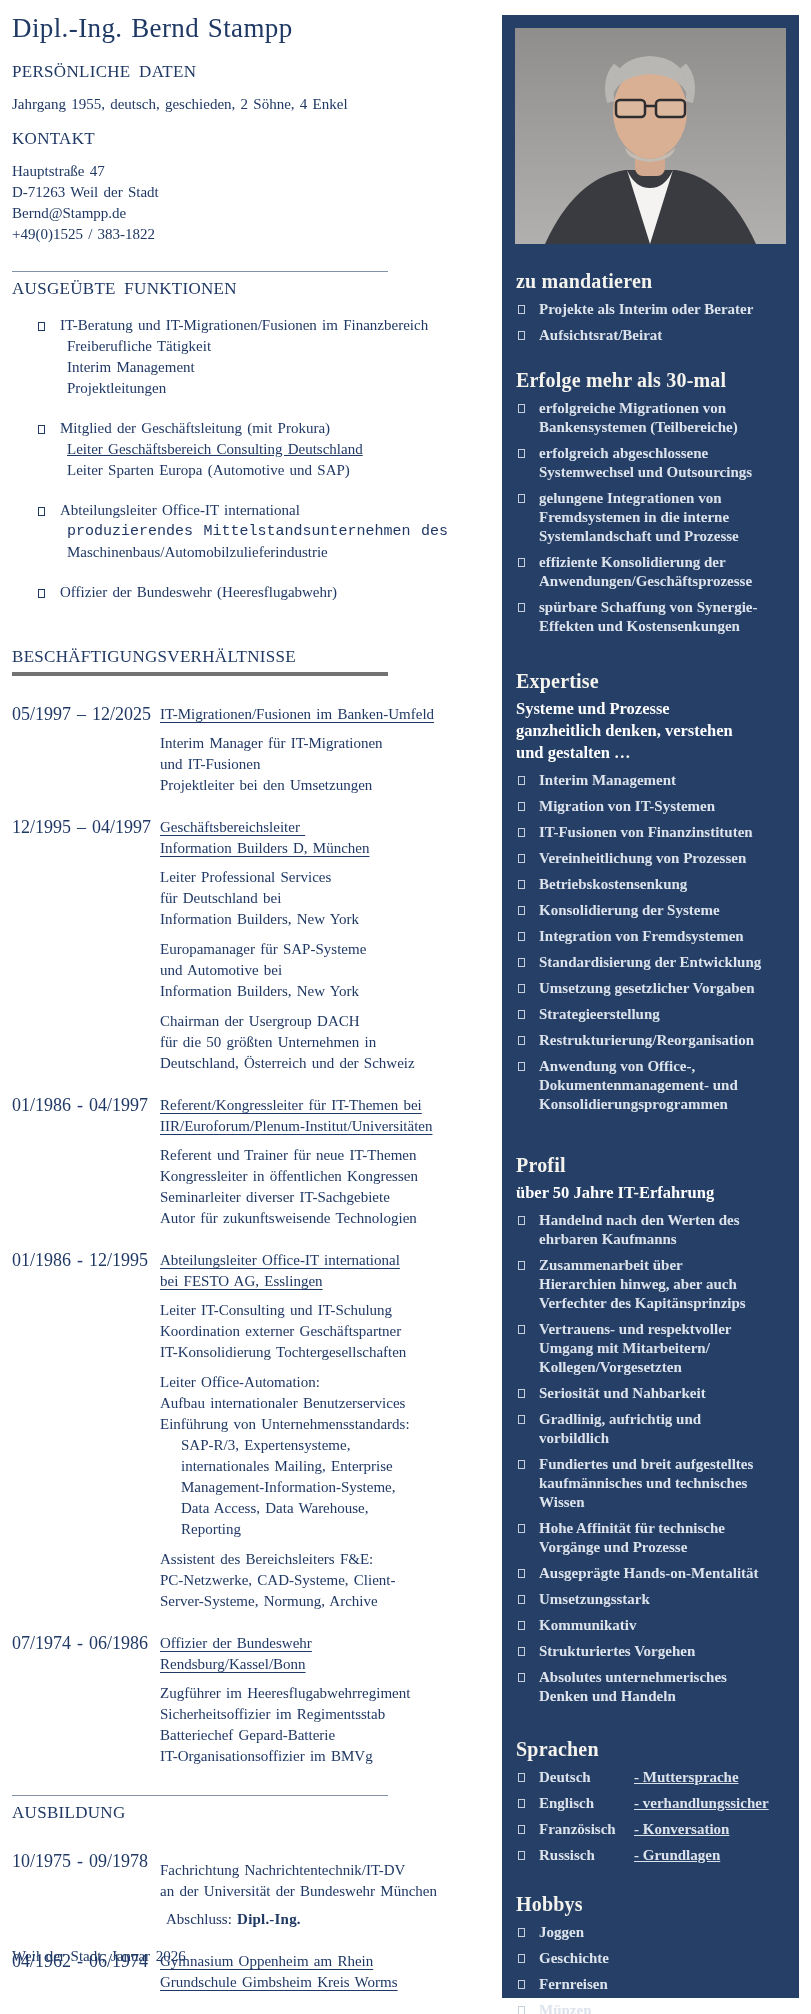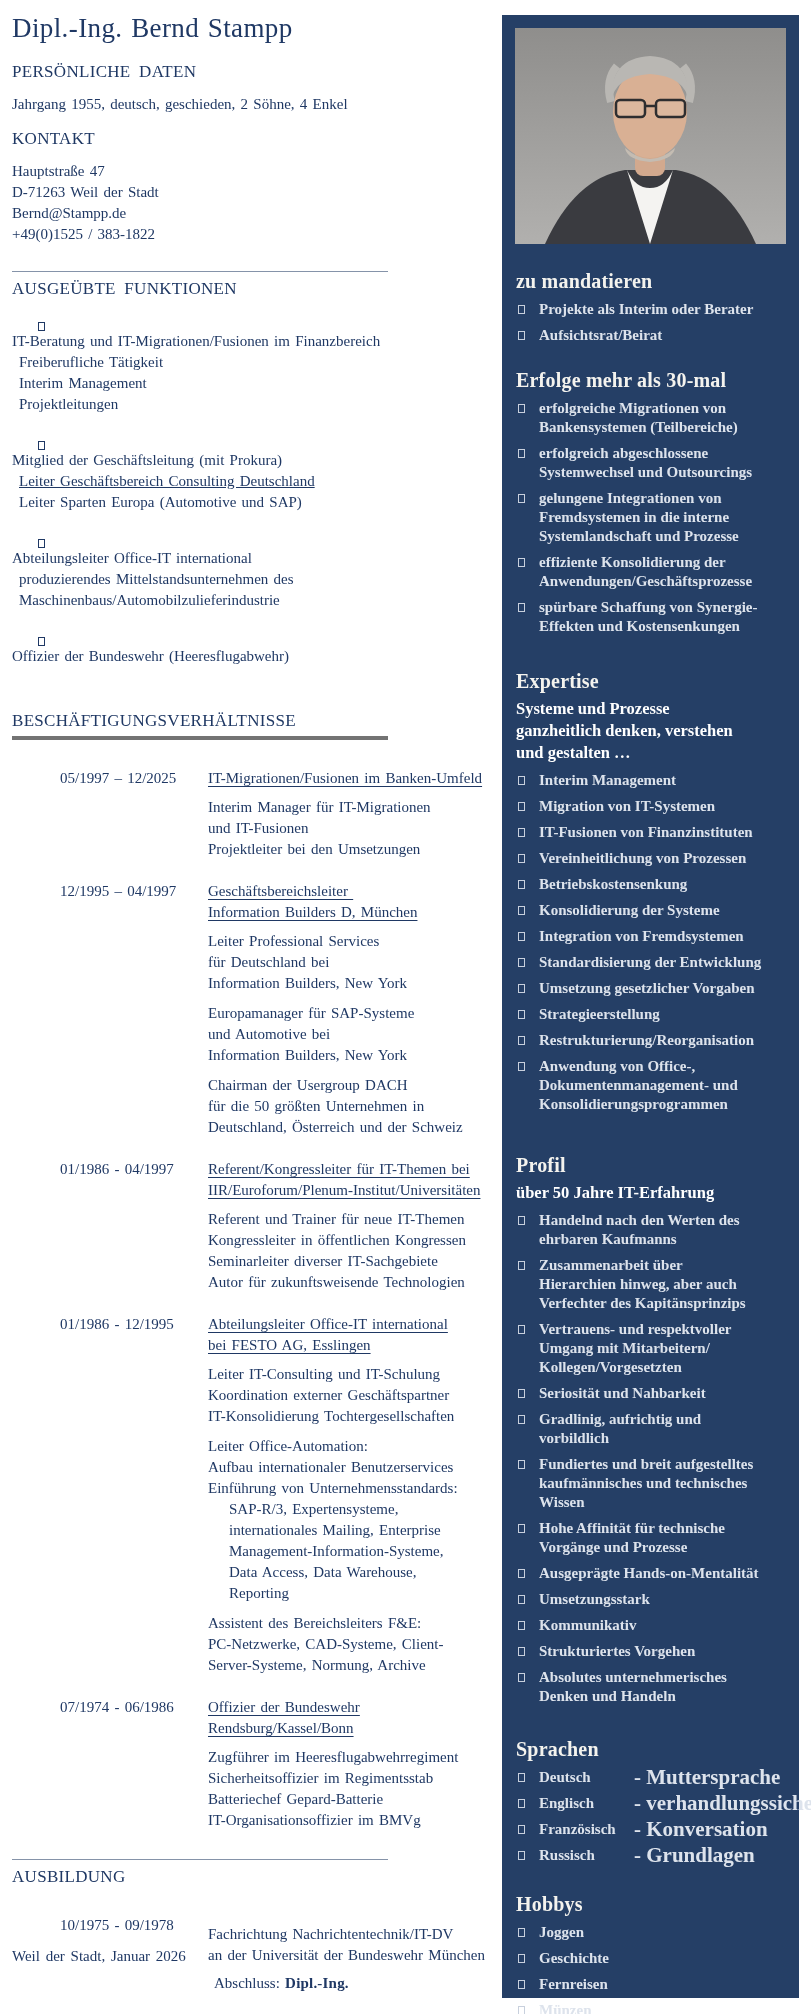--- a/index.html
+++ b/index.html
@@ -10,46 +10,46 @@
   }
   .left{position:absolute;left:12px;top:0;width:480px;word-spacing:1.5px;}
   .page-title{font-size:27px;font-weight:400;margin:13px 0 0 0;letter-spacing:.4px;}
   .sec-head{font-size:17px;font-weight:400;margin:0;letter-spacing:.3px;word-spacing:4px;}
   .mt18{margin-top:18px;} .mt14{margin-top:14px;} .mt12{margin-top:12px;}
   .line{font-size:15px;line-height:21px;white-space:pre;}
   .rule{border:0;border-top:1px solid #8593a9;margin:0;width:376px;}
   .rule-top{margin-top:26px;margin-bottom:7px;}
   .under-head{border-bottom:4px solid #737373;padding-bottom:5px;width:376px;margin-top:44px;}
   .flist{margin-top:16px;}
-  .fitem{display:flex;margin-top:19px;flex-direction:column;}
+  .fitem{display:flex;margin-top:19px;}
   .fitem:first-child{margin-top:0;}
   .sq{width:5px;height:7px;border:1px solid #1f3864;flex:none;margin:7px 0 0 0;}
   .sq-l{margin-left:26px;margin-right:15px;}
   .entries{margin-top:28px;}
   .entry{display:flex;margin-top:21px;}
   .entry:first-child{margin-top:0;}
-  .date{width:148px;flex:none;font-size:15px;line-height:21px;margin-left:48px;}
+  .date{width:148px;flex:none;font-size:18px;line-height:21px;}
   .jcontent{width:320px;}
   .tline{text-decoration:underline;text-underline-offset:3px;}
   .para{margin-top:9px;}
   .jtitle{margin-bottom:-1px;}
   .absch{margin:7px 0 0 6px;font-size:15px;line-height:21px;}
   .absch b{letter-spacing:.2px;}
   .footer{position:absolute;left:12px;top:1948px;font-size:15px;word-spacing:2px;}
   
   .sidebar{position:absolute;left:502px;top:15px;width:297px;height:1983px;
     background:#253f66;box-sizing:border-box;padding:13px;color:#dde3ec;}
   .photo{width:271px;height:216px;display:block;}
   .sb-head{color:#f4f3ee;font-size:20px;font-weight:700;margin:0 0 5px 1px;letter-spacing:.2px;}
   .sb-sub{font-size:16.5px;font-weight:700;color:#ffffff;line-height:22px;margin:2px 0 6px 1px;white-space:pre;}
   .sb-item{display:flex;margin-top:7px;}
   .sb-sq{width:5px;height:7px;border:1px solid #c8d0dd;flex:none;margin:5px 14px 0 3px;}
   .sb-lines{font-weight:700;font-size:15px;line-height:19px;white-space:pre;}
   .lang{font-weight:700;font-size:15px;line-height:19px;width:95px;flex:none;}
-  .level{font-weight:700;font-size:21px;line-height:19px;white-space:pre;}
+  .level{font-weight:700;font-size:15px;line-height:19px;white-space:pre;text-decoration:underline;}
 </style>
 </head>
 <body>
 
 <div class="left">
   <h1 class="page-title">Dipl.-Ing. Bernd Stampp</h1>
 
   <h2 class="sec-head mt18">PERSÖNLICHE DATEN</h2>
   <div class="line mt12">Jahrgang 1955, deutsch, geschieden, 2 Söhne, 4 Enkel</div>
 
@@ -78,21 +78,21 @@
         <div>
           <div class="line">Mitglied der Geschäftsleitung (mit Prokura)</div>
           <div class="line" style="padding-left: 7px; text-decoration: underline;">Leiter Geschäftsbereich Consulting Deutschland</div>
           <div class="line" style="padding-left: 7px;">Leiter Sparten Europa (Automotive und SAP)</div>
         </div>
       </div>
       <div class="fitem">
         <span class="sq sq-l"></span>
         <div>
           <div class="line">Abteilungsleiter Office-IT international</div>
-          <div class="line" style="padding-left: 7px;">produzierendes Mittelstandsunternehmen des</div>
+          <div class="line" style="padding-left: 7px; font-family: Liberation Mono, monospace;">produzierendes Mittelstandsunternehmen des</div>
           <div class="line" style="padding-left: 7px;">Maschinenbaus/Automobilzulieferindustrie</div>
         </div>
       </div>
       <div class="fitem">
         <span class="sq sq-l"></span>
         <div>
           <div class="line">Offizier der Bundeswehr (Heeresflugabwehr)</div>
         </div>
       </div>
     </div>

